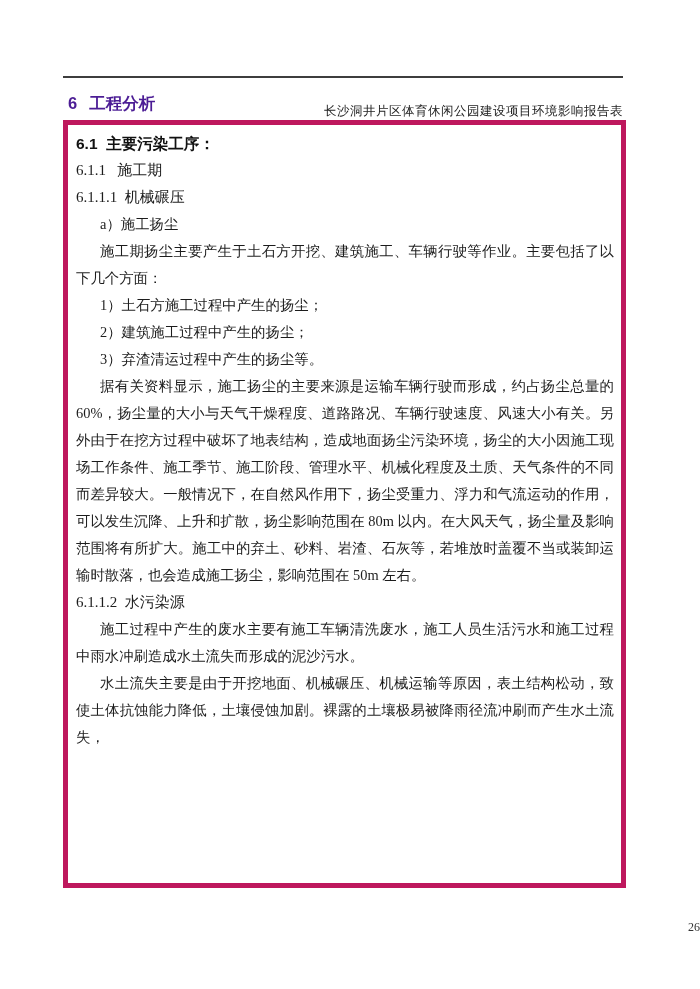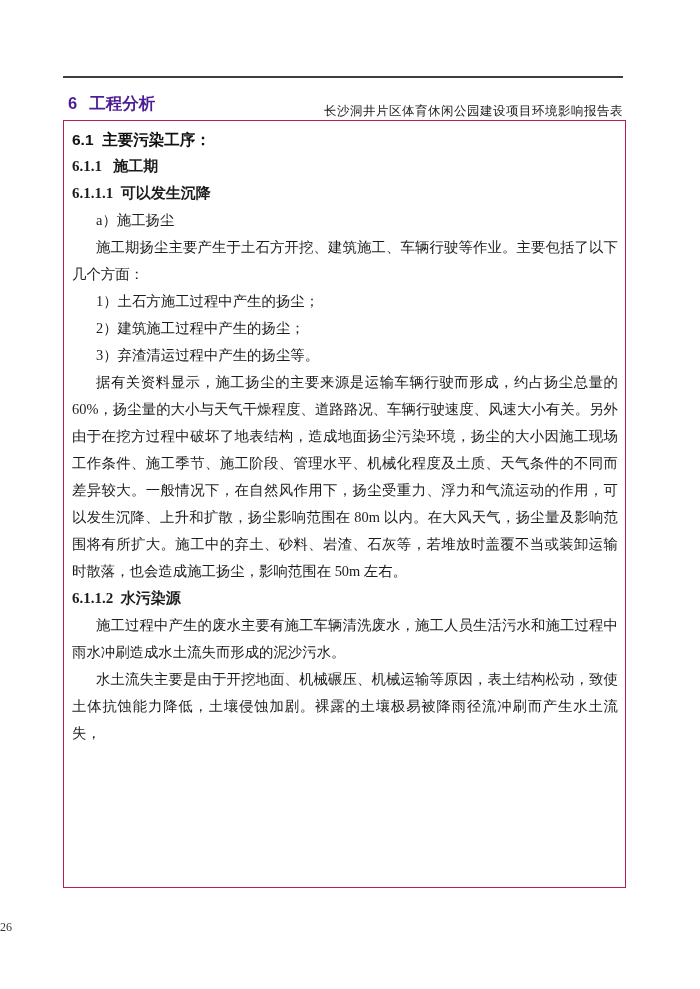--- a/index.html
+++ b/index.html
@@ -52,21 +52,21 @@
   .section-heading .num {
     margin-right: 12px;
   }
   .doc-box {
     position: absolute;
     top: 120px;
     left: 63px;
     width: 563px;
     height: 768px;
     box-sizing: border-box;
-    border: 1px solid #be185d;
+    border: 5px solid #be185d;
     padding: 5px 7px 0 8px;
     background: #ffffff;
   }
   .doc-box .blk {
     margin: 0;
     font-size: 14.4px;
     line-height: 27px;
     text-align: justify;
     color: #1c1c1c;
   }
@@ -75,52 +75,51 @@
     font-weight: bold;
     font-size: 15.5px;
     text-align: left;
     white-space: pre-wrap;
     color: #111111;
   }
   .blk.subhead {
     font-size: 15px;
     text-align: left;
     white-space: pre-wrap;
-    font-weight: bold;
   }
   .blk.para {
     text-indent: 24px;
   }
   .footer-pageno {
     position: absolute;
     top: 920px;
     left: 0;
     width: 700px;
-    text-align: left;
+    text-align: right;
     font-size: 12px;
     color: #333333;
   }
 </style>
 </head>
 <body>
 
 <div class="page">
 
   <div class="header-title">长沙洞井片区体育休闲公园建设项目环境影响报告表</div>
 
   <div class="header-rule"></div>
 
   <div class="section-heading">
     <span class="num">6</span><span>工程分析</span>
   </div>
 
   <div class="doc-box">
     <p class="blk h-bold">6.1  主要污染工序：</p>
     <p class="blk subhead">6.1.1   施工期</p>
-    <p class="blk subhead">6.1.1.1  可以发生沉降</p>
+    <p class="blk subhead">6.1.1.1  机械碾压</p>
     <p class="blk para">a）施工扬尘</p>
     <p class="blk para">施工期扬尘主要产生于土石方开挖、建筑施工、车辆行驶等作业。主要包括了以下几个方面：</p>
     <p class="blk para">1）土石方施工过程中产生的扬尘；</p>
     <p class="blk para">2）建筑施工过程中产生的扬尘；</p>
     <p class="blk para">3）弃渣清运过程中产生的扬尘等。</p>
     <p class="blk para">据有关资料显示，施工扬尘的主要来源是运输车辆行驶而形成，约占扬尘总量的60%，扬尘量的大小与天气干燥程度、道路路况、车辆行驶速度、风速大小有关。另外由于在挖方过程中破坏了地表结构，造成地面扬尘污染环境，扬尘的大小因施工现场工作条件、施工季节、施工阶段、管理水平、机械化程度及土质、天气条件的不同而差异较大。一般情况下，在自然风作用下，扬尘受重力、浮力和气流运动的作用，可以发生沉降、上升和扩散，扬尘影响范围在 80m 以内。在大风天气，扬尘量及影响范围将有所扩大。施工中的弃土、砂料、岩渣、石灰等，若堆放时盖覆不当或装卸运输时散落，也会造成施工扬尘，影响范围在 50m 左右。</p>
     <p class="blk subhead">6.1.1.2  水污染源</p>
     <p class="blk para">施工过程中产生的废水主要有施工车辆清洗废水，施工人员生活污水和施工过程中雨水冲刷造成水土流失而形成的泥沙污水。</p>
     <p class="blk para">水土流失主要是由于开挖地面、机械碾压、机械运输等原因，表土结构松动，致使土体抗蚀能力降低，土壤侵蚀加剧。裸露的土壤极易被降雨径流冲刷而产生水土流失，</p>
   </div>

